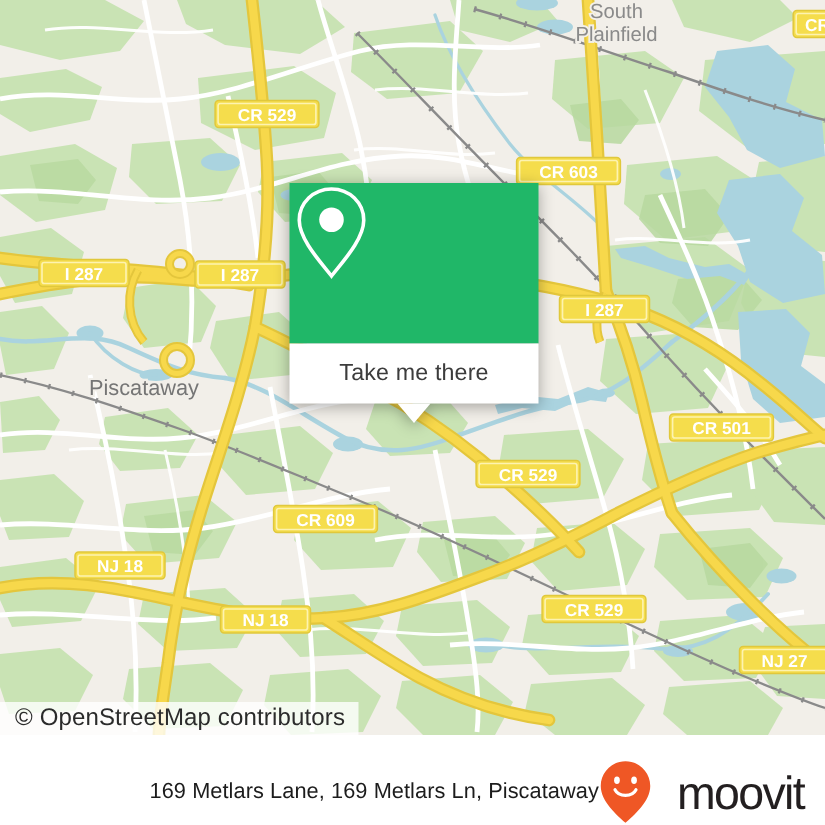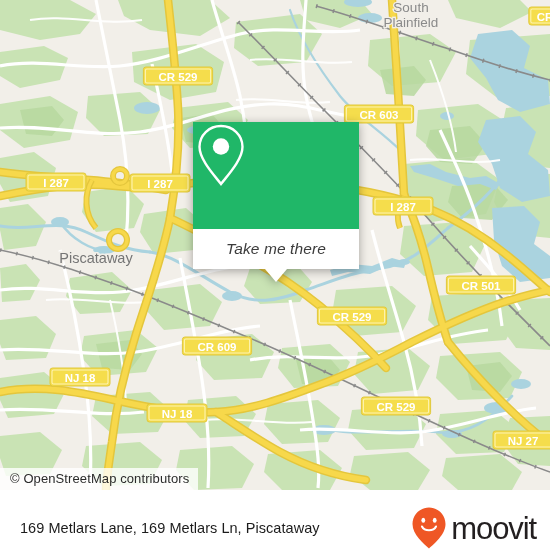--- a/index.html
+++ b/index.html
@@ -12,32 +12,31 @@
   #app{position:relative;width:550px;height:550px;overflow:hidden;background:#000000;}
 
   
   #map{position:absolute;left:0;top:0;width:550px;height:490px;overflow:hidden;background:#f2efe9;}
   #map svg{position:absolute;left:0;top:0;display:block;}
 
   
   #attribution{
     position:absolute;left:0;bottom:0;
     background:rgba(255,255,255,.80);
-    font-size:13px;color:#2b2b2b;
+    font-size:16px;color:#2b2b2b;
     padding:4px 9px 5px 10px;
     letter-spacing:.1px;
     line-height:13px;
     white-space:nowrap;
   }
 
   
   #popup{
     position:absolute;left:193px;top:122px;width:166px;
     filter:drop-shadow(0 2px 5px rgba(0,0,0,.33));
-    font-style:italic;
   }
   #popup-image{
     height:107px;background:#20b768;
     display:flex;align-items:center;justify-content:center;
   }
   #popup-label{
     background:#ffffff;height:40px;
     display:flex;align-items:center;justify-content:center;
     font-size:15.5px;color:#3c3c3c;letter-spacing:.1px;
   }
@@ -53,30 +52,30 @@
   #footer{
     position:absolute;left:0;top:490px;width:550px;height:60px;
     background:#ffffff;overflow:hidden;
   }
   #footer-ghost{
     position:absolute;left:0;top:-490px;width:550px;height:550px;
     opacity:.07;pointer-events:none;
   }
   #footer-inner{
     position:relative;height:60px;display:flex;align-items:center;
-    justify-content:space-between;padding:16px 14px 0 20px;box-sizing:border-box;
+    justify-content:flex-end;padding:16px 14px 0 20px;box-sizing:border-box;
   }
   #footer-address{
     font-size:14.5px;color:#1c1c1c;line-height:21px;max-width:350px;
     letter-spacing:.05px;
   }
   #brand{display:flex;align-items:center;gap:4px;}
   #brand-word{
     font-size:31px;color:#231f20;letter-spacing:-1.1px;
-    font-weight:400;line-height:31px;
+    font-weight:400;line-height:31px;margin-left:12px;
   }
 </style>
 </head>
 <body>
 
 <div id="app">
 
   <div id="map">
 
     <svg id="map-svg" width="550" height="490" viewBox="0 0 550 490">

